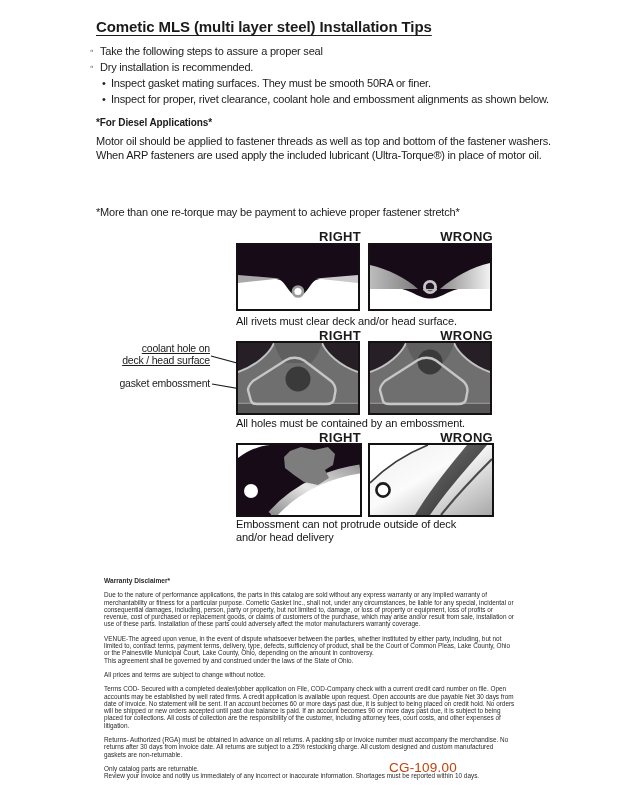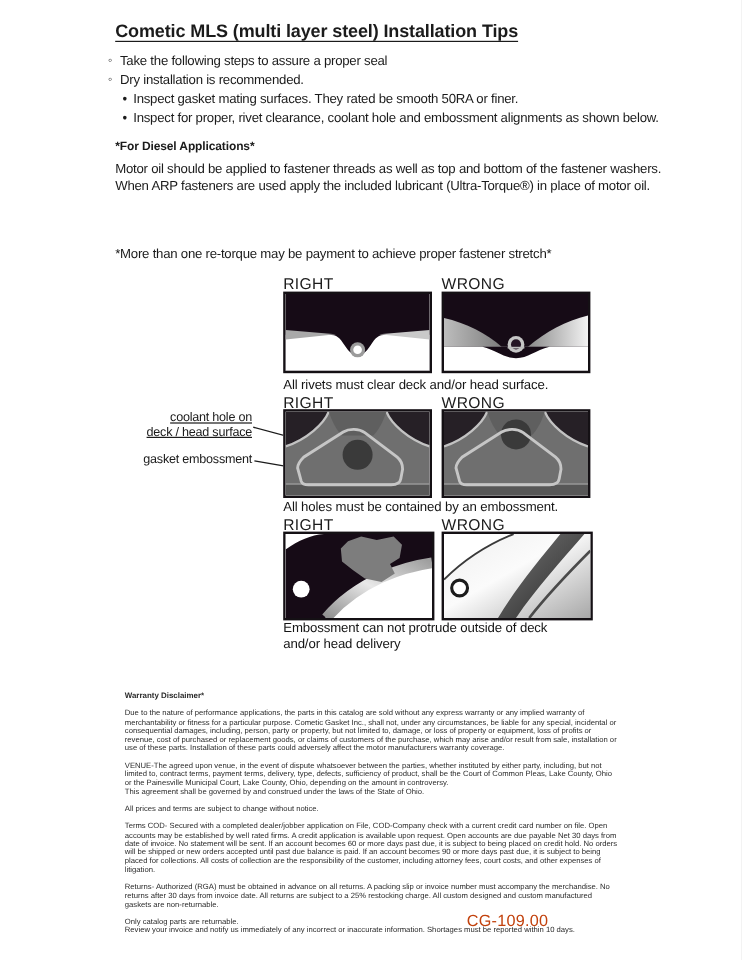--- a/index.html
+++ b/index.html
@@ -20,21 +20,21 @@
   .tip-item::before { content:"\25E6"; position:absolute; left:-2px; top:0; font-size:10px; }
   .sub-item { position:relative; margin-left:10px; padding-left:9px; }
   .sub-item::before { content:"\2022"; position:absolute; left:0; top:0; font-size:11px; }
 
   .diesel-heading { left:96px; top:117px; font-size:10px; font-weight:bold; letter-spacing:-0.1px; }
   .para { left:96px; width:460px; font-size:11px; letter-spacing:-0.2px; line-height:13.6px; white-space:pre-line; }
   .p1 { top:135px; }
   .p2 { top:167px; }
   .p-note { top:206px; }
 
-  .col-label { width:125px; text-align:left; font-size:13px; font-weight:normal; letter-spacing:0.3px; }
+  .col-label { width:125px; text-align:right; font-size:13px; font-weight:bold; letter-spacing:0.3px; }
   .row1-label { top:229px; }
   .row2-label { top:328px; }
   .row3-label { top:430px; }
   .col-left  { left:236px; }
   .col-right { left:368px; }
 
   .panel { border:2.4px solid #141014; background:#fff; }
   .panel svg { display:block; }
   .row1-panel { top:243px; }
   .row2-panel { top:341px; }
@@ -62,21 +62,21 @@
 </head>
 <body>
 
 <div class="page">
 
   <div class="abs title">Cometic MLS (multi layer steel) Installation Tips</div>
 
   <div class="abs tips">
     <div class="tip-item"><span>Take the following steps to assure a proper seal</span></div>
     <div class="tip-item"><span>Dry installation is recommended.</span></div>
-    <div class="sub-item"><span>Inspect gasket mating surfaces.  They rated be smooth 50RA or finer.</span></div>
+    <div class="sub-item"><span>Inspect gasket mating surfaces.  They must be smooth 50RA or finer.</span></div>
     <div class="sub-item"><span>Inspect for proper, rivet clearance, coolant hole and embossment alignments as shown below.</span></div>
   </div>
 
   <div class="abs diesel-heading">*For Diesel Applications*</div>
   <div class="abs para p1">Motor oil should be applied to fastener threads as well as top and bottom of the fastener washers.
 When ARP fasteners are used apply the included lubricant (Ultra-Torque®) in place of motor oil.</div>
   <div class="abs para p-note">*More than one re-torque may be payment to achieve proper fastener stretch*</div>
 
   <div class="abs col-label row1-label col-left">RIGHT</div>
   <div class="abs col-label row1-label col-right">WRONG</div>

